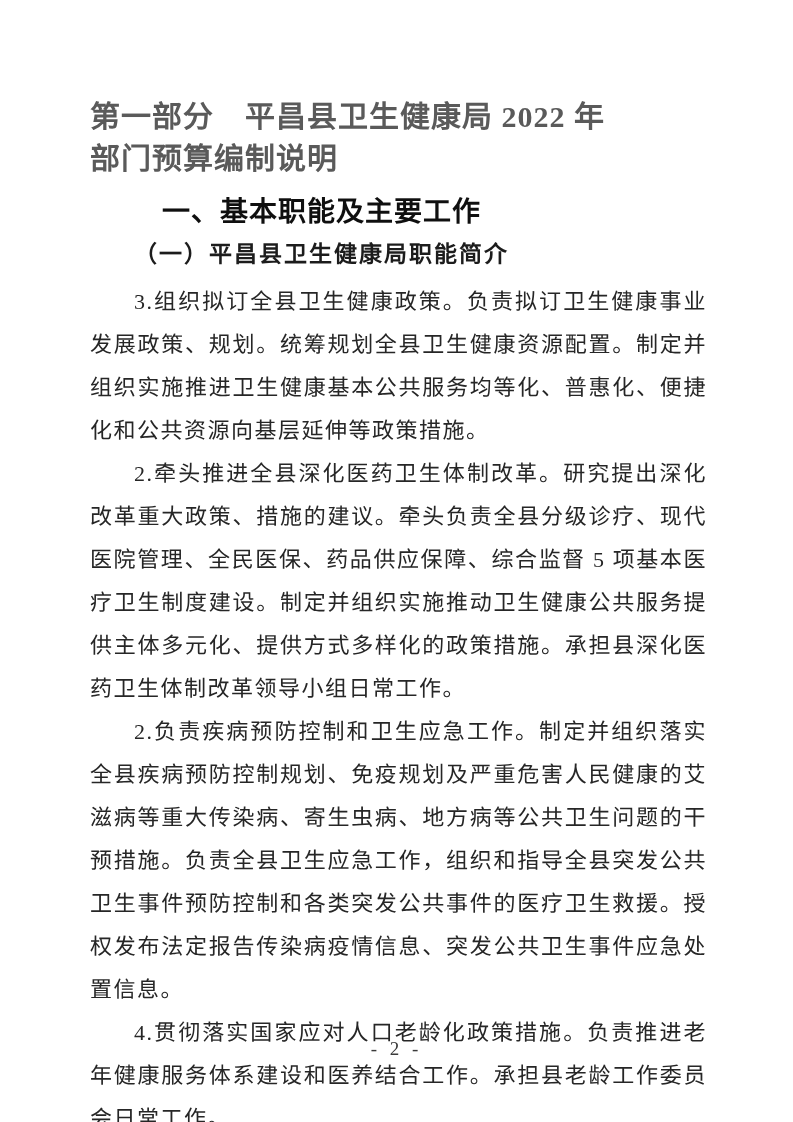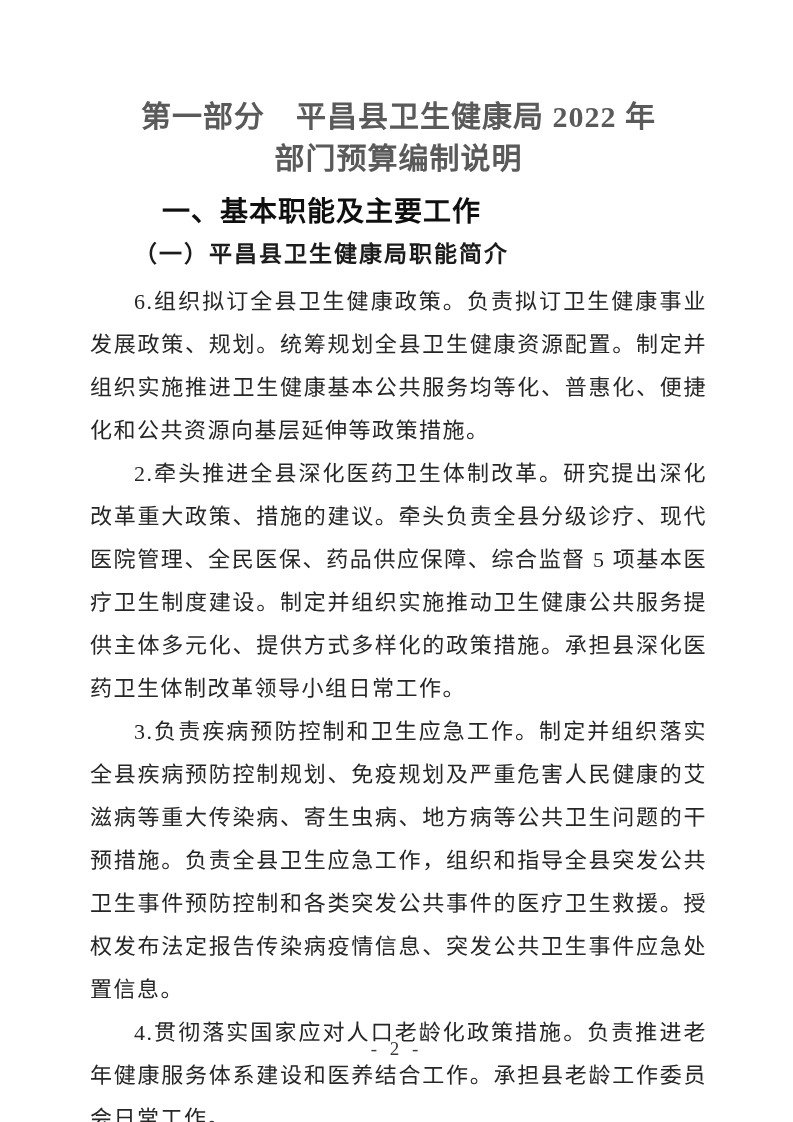--- a/index.html
+++ b/index.html
@@ -15,21 +15,21 @@
     margin: 0 auto;
     background: #ffffff;
     overflow: hidden;
     font-family: "Liberation Serif", "DejaVu Serif", serif;
   }
   .content {
     padding: 96px 86px 0 90px;
   }
   .doc-title {
     margin: 0;
-    text-align: center;
+    text-align: left;
     font-size: 30px;
     font-weight: bold;
     line-height: 42px;
     color: #5a5a5a;
     letter-spacing: 1px;
     font-family: "Liberation Serif", "DejaVu Serif", serif;
   }
   .doc-title .title-line {
     display: block;
   }
@@ -87,22 +87,22 @@
     <h1 class="doc-title">
       <span class="title-line">第一部分　平昌县卫生健康局 2022 年</span>
       <span class="title-line">部门预算编制说明</span>
     </h1>
 
     <h2 class="section-heading">一、基本职能及主要工作</h2>
 
     <h3 class="subsection-heading">（一）平昌县卫生健康局职能简介</h3>
 
     <div class="paragraphs">
-      <p class="body-para">6.组织拟订全县卫生健康政策。负责拟订卫生健康事业发展政策、规划。统筹规划全县卫生健康资源配置。制定并组织实施推进卫生健康基本公共服务均等化、普惠化、便捷化和公共资源向基层延伸等政策措施。</p>
+      <p class="body-para">3.组织拟订全县卫生健康政策。负责拟订卫生健康事业发展政策、规划。统筹规划全县卫生健康资源配置。制定并组织实施推进卫生健康基本公共服务均等化、普惠化、便捷化和公共资源向基层延伸等政策措施。</p>
       <p class="body-para">2.牵头推进全县深化医药卫生体制改革。研究提出深化改革重大政策、措施的建议。牵头负责全县分级诊疗、现代医院管理、全民医保、药品供应保障、综合监督 5 项基本医疗卫生制度建设。制定并组织实施推动卫生健康公共服务提供主体多元化、提供方式多样化的政策措施。承担县深化医药卫生体制改革领导小组日常工作。</p>
-      <p class="body-para">3.负责疾病预防控制和卫生应急工作。制定并组织落实全县疾病预防控制规划、免疫规划及严重危害人民健康的艾滋病等重大传染病、寄生虫病、地方病等公共卫生问题的干预措施。负责全县卫生应急工作，组织和指导全县突发公共卫生事件预防控制和各类突发公共事件的医疗卫生救援。授权发布法定报告传染病疫情信息、突发公共卫生事件应急处置信息。</p>
+      <p class="body-para">2.负责疾病预防控制和卫生应急工作。制定并组织落实全县疾病预防控制规划、免疫规划及严重危害人民健康的艾滋病等重大传染病、寄生虫病、地方病等公共卫生问题的干预措施。负责全县卫生应急工作，组织和指导全县突发公共卫生事件预防控制和各类突发公共事件的医疗卫生救援。授权发布法定报告传染病疫情信息、突发公共卫生事件应急处置信息。</p>
       <p class="body-para">4.贯彻落实国家应对人口老龄化政策措施。负责推进老年健康服务体系建设和医养结合工作。承担县老龄工作委员会日常工作。</p>
     </div>
 
   </div>
 
   <div class="page-number">- 2 -</div>
 </div>
 
 </body></html>

